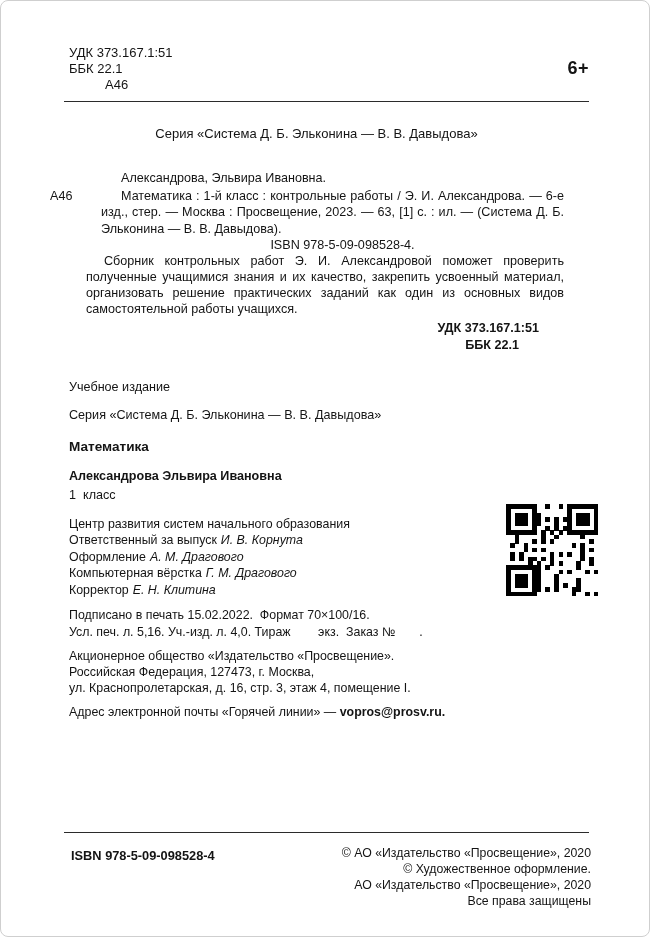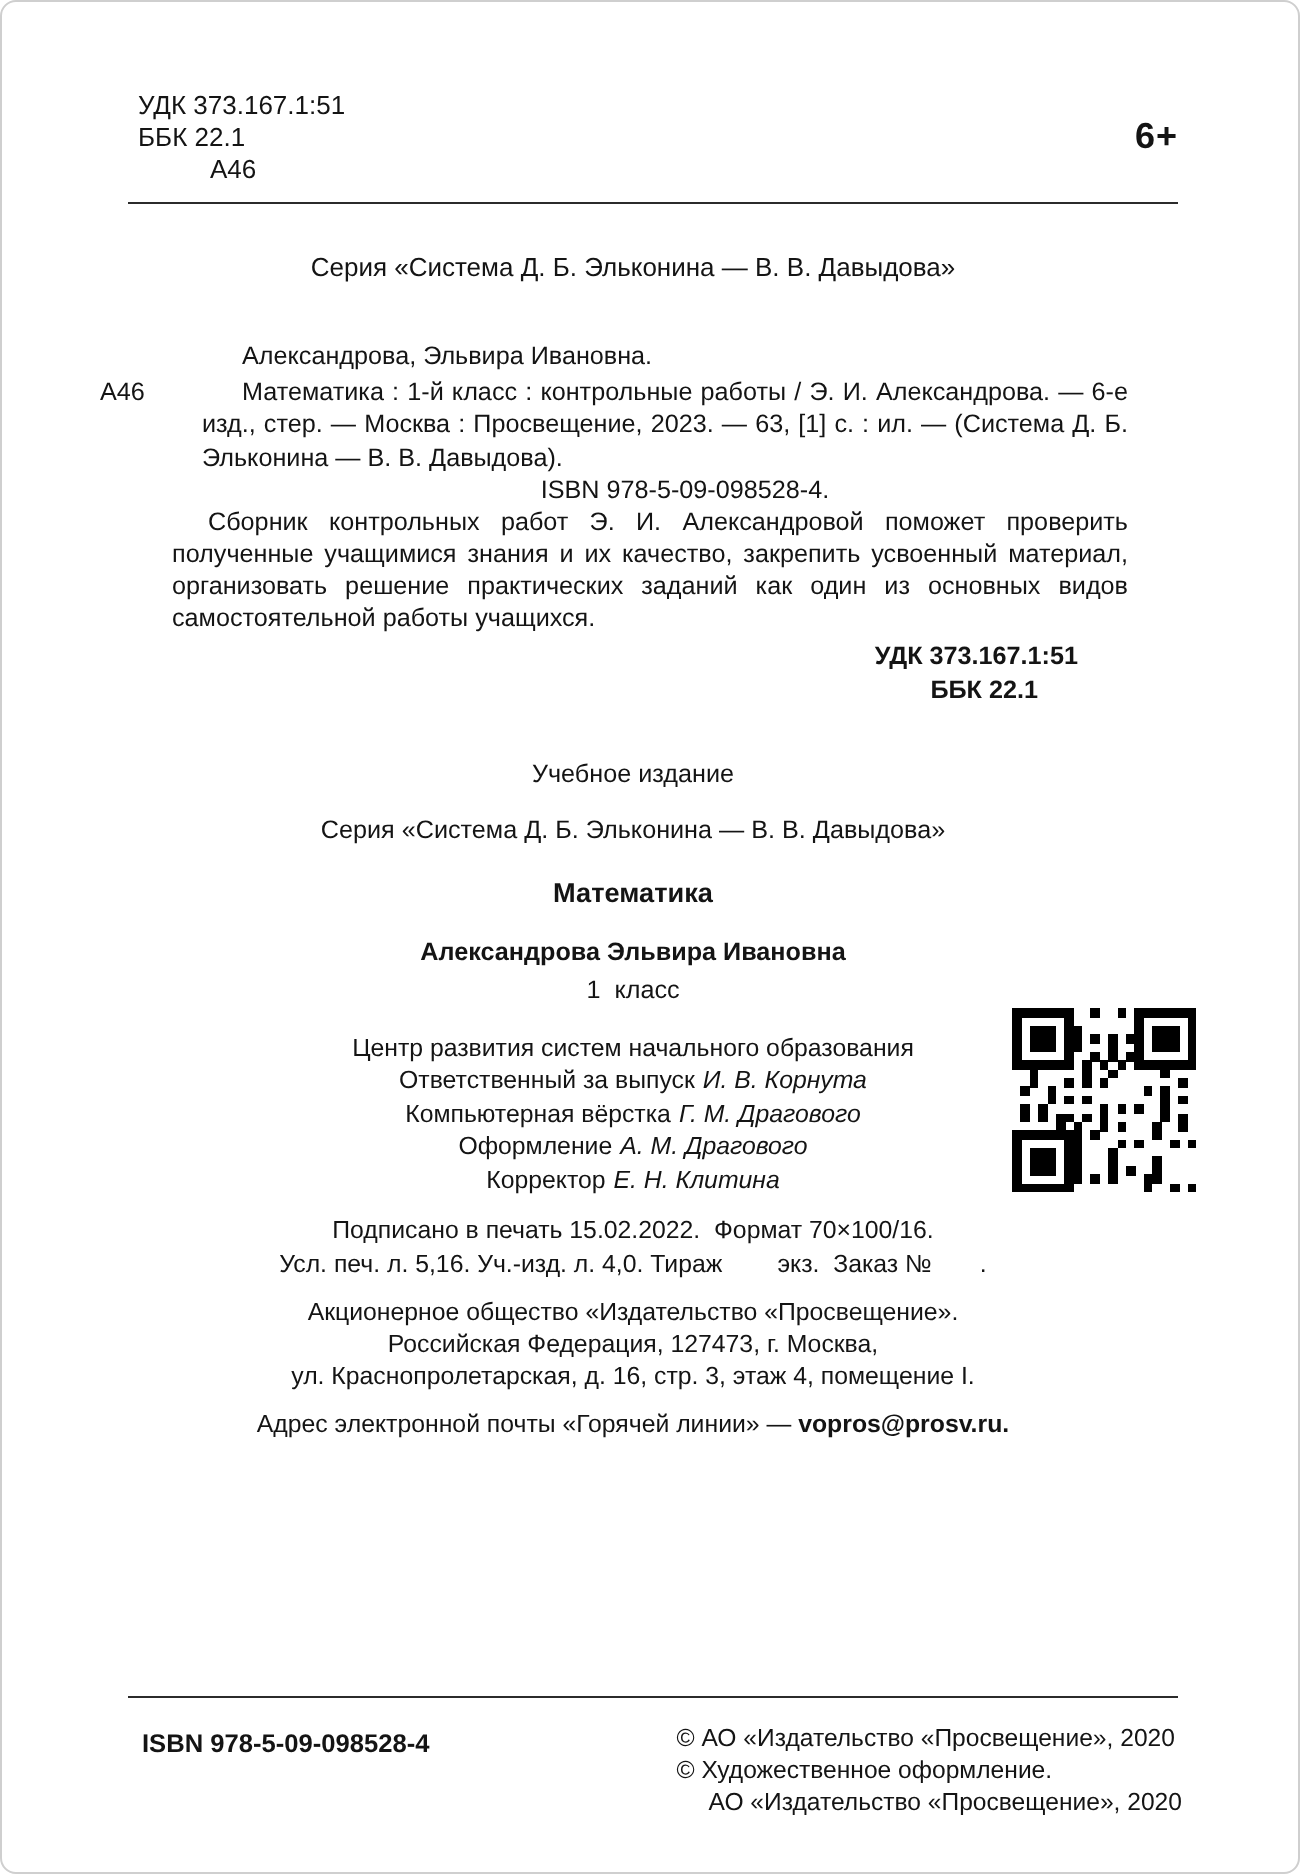--- a/index.html
+++ b/index.html
@@ -44,21 +44,21 @@
     text-indent:20px;
     text-align:justify;
   }
   .bib-code { position:absolute; left:-51px; top:0; text-indent:0; }
   .isbn-line { margin-left:32px; text-indent:20px;text-align:center; }
   .annotation { margin-left:17px; text-indent:18px; text-align:justify; }
   .udk-right { text-align:right; font-weight:bold; margin-top:3px; padding-right:25px; line-height:1.3; }
   .bbk-right { text-align:right; font-weight:bold; padding-right:45px; line-height:1.3; }
 
   
-  .c { text-align:center; }
+  .c { }
   .edition-kind { margin-top:26px; }
   .edition-series { margin-top:12px; }
   .edition-author { margin-top:12px; font-weight:bold; }
   .edition-title { margin-top:15px; font-weight:bold; font-size:13.6px; }
   .edition-grade { margin-top:3px; }
   .edition-subtitle { margin-top:3px; }
 
   
   .credits { margin-top:13px; font-size:12.4px; line-height:1.33; }
   .credit-line span + span { margin-left:4px; }
@@ -70,21 +70,21 @@
   .hotline .email { font-weight:bold; }
 
   
   .qr {
     position:absolute; left:505px; top:503px;
     width:92px; height:92px;
     background:#fff;
   }
 
   
-  .footer { position:absolute; left:0; right:0; bottom:26px; }
+  .footer { position:absolute; left:0; right:0; bottom:26px;text-align:right; }
   .footer-row {
     display:flex; justify-content:space-between; align-items:flex-start;
     padding:13px 58px 0 70px;
   }
   .footer-isbn { font-weight:bold; font-size:12.8px; padding-top:2px; }
   .copyrights { font-size:12.3px; line-height:1.3; }
   .copyrights .indent { padding-left:16px; }
 </style>
 </head>
 <body>
@@ -124,24 +124,24 @@
     <div class="c edition-title">Математика</div>
     <div class="c edition-author">Александрова Эльвира Ивановна</div>
     <div class="c edition-grade">1&nbsp; класс</div>
 
     <div class="credits">
       <div class="c">Центр развития систем начального образования</div>
       <div class="c credit-line">
         <span>Ответственный за выпуск</span><span class="it">И. В. Корнута</span>
       </div>
       <div class="c credit-line">
+        <span>Оформление</span><span class="it">А. М. Драгового</span>
+      </div>
+      <div class="c credit-line">
         <span>Компьютерная вёрстка</span><span class="it">Г. М. Драгового</span>
-      </div>
-      <div class="c credit-line">
-        <span>Оформление</span><span class="it">А. М. Драгового</span>
       </div>
       <div class="c credit-line">
         <span>Корректор</span><span class="it">Е. Н. Клитина</span>
       </div>
     </div>
 
     <div class="print-info">
       <div class="c">Подписано в печать 15.02.2022.&nbsp; Формат 70×100/16.</div>
       <div class="c">Усл. печ. л. 5,16. Уч.-изд. л. 4,0. Тираж &nbsp;&nbsp;&nbsp;&nbsp;&nbsp;&nbsp; экз.&nbsp; Заказ №&nbsp;&nbsp;&nbsp;&nbsp;&nbsp;&nbsp; .</div>
     </div>
@@ -340,17 +340,18 @@
     </div>
 
   <div class="footer">
     <hr class="rule">
     <div class="footer-row">
       <div class="footer-isbn">ISBN 978-5-09-098528-4</div>
       <div class="copyrights">
         <div>© АО «Издательство «Просвещение», 2020</div>
         <div>© Художественное оформление.</div>
         <div class="indent">АО «Издательство «Просвещение», 2020</div>
+        <div class="indent">Все права защищены</div>
       </div>
     </div>
   </div>
 
 </div>
 
 </body></html>

